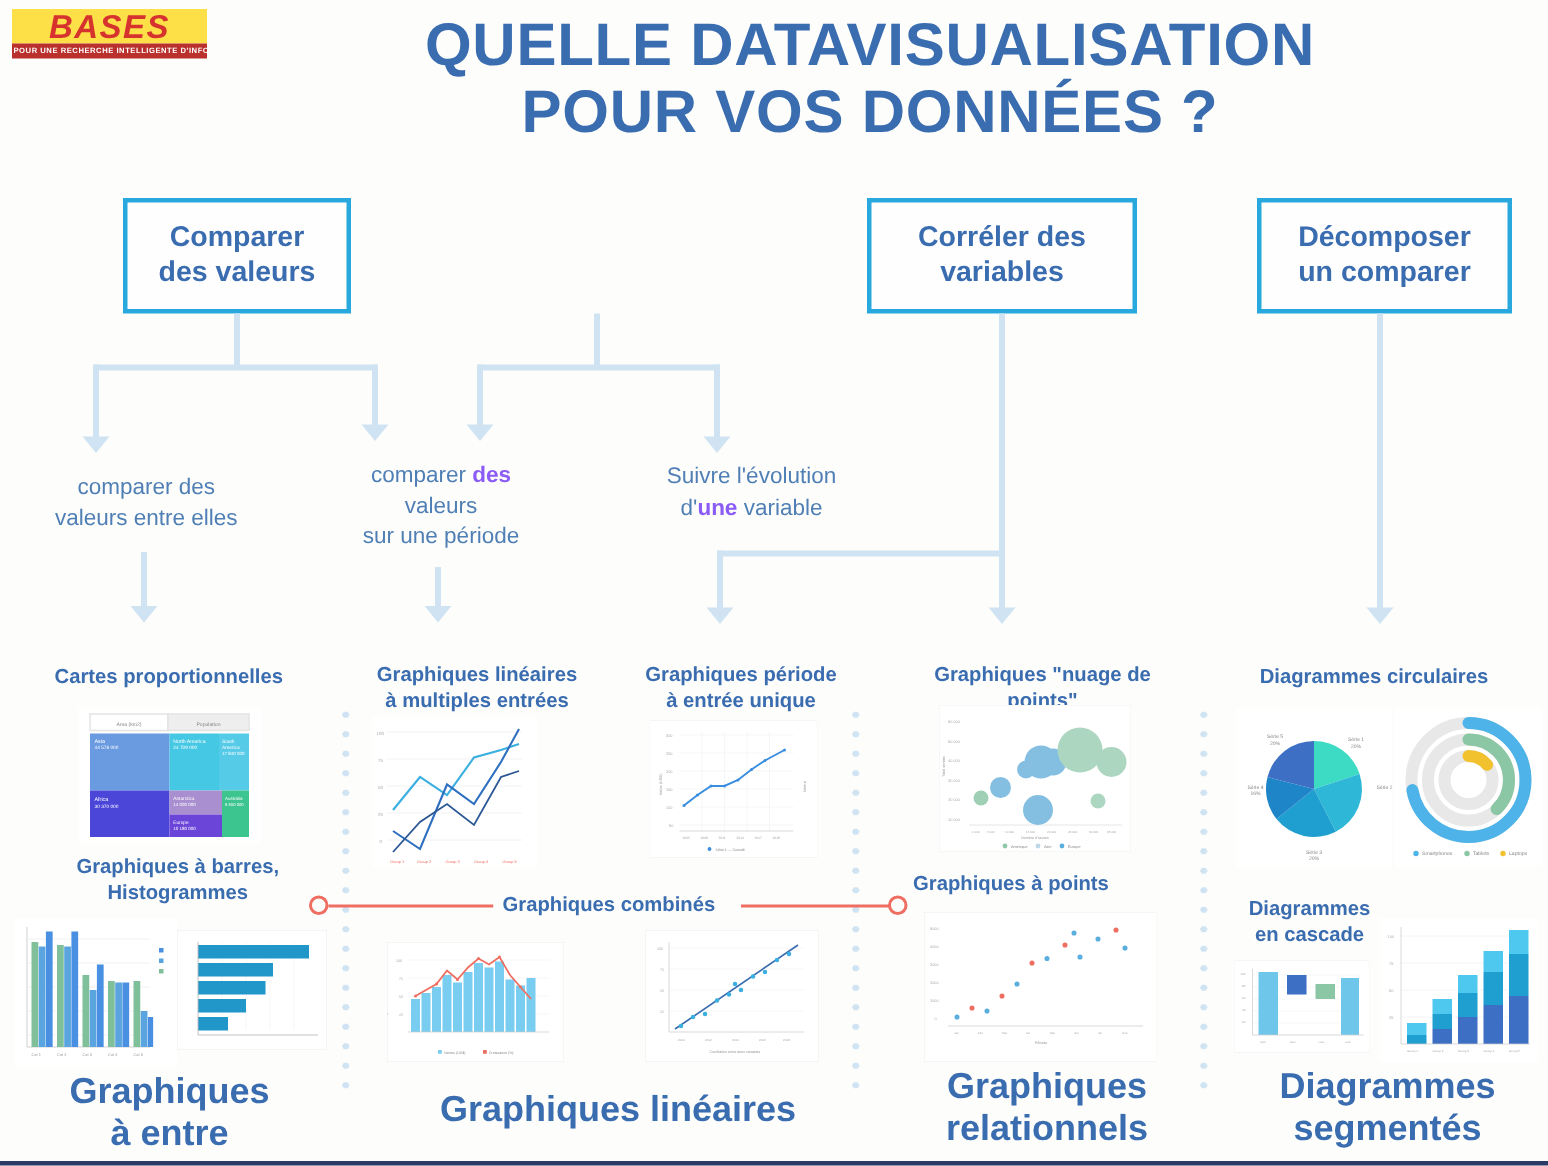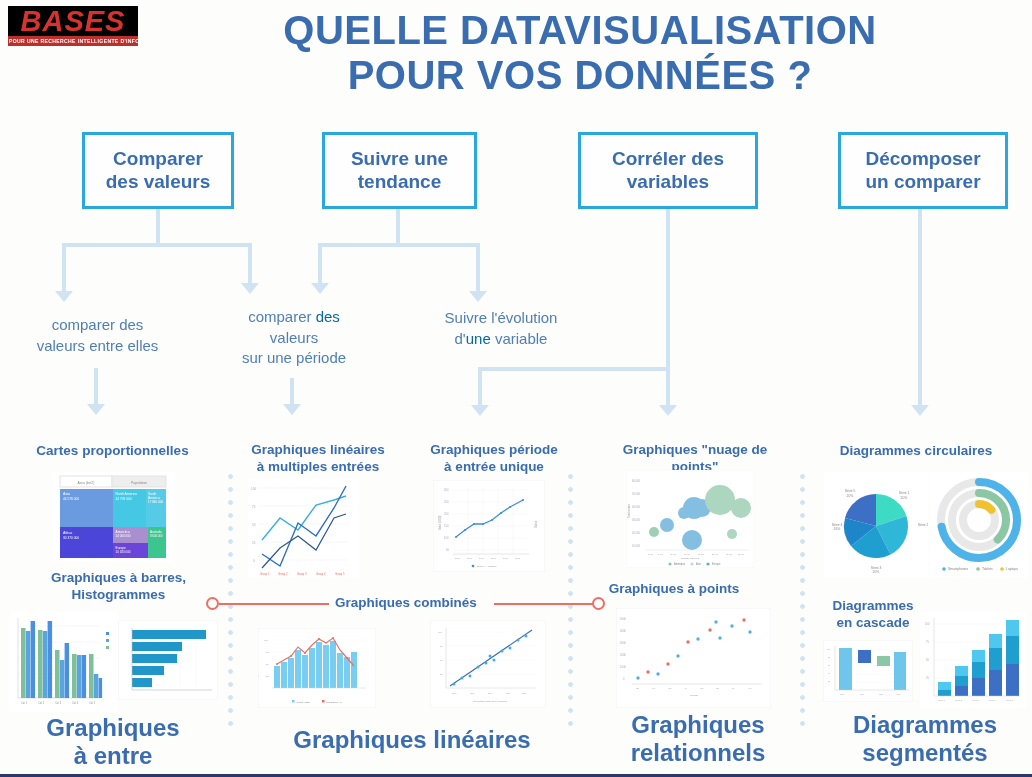--- a/index.html
+++ b/index.html
@@ -8,22 +8,22 @@
     background: #fdfdfb;
     font-family: "Liberation Sans", sans-serif;
     overflow: hidden;
     position: relative;
   }
   #canvas { position: relative; width: 1032px; height: 777px; }
 
   
   .logo { position: absolute; left: 8px; top: 6px; width: 130px; }
   .logo-word {
-    background: #000000; color: #d6322e; font-weight: bold;
-    font-size: 29px; letter-spacing: 1px; text-align: center;
+    background: #fde047; color: #d6322e; font-weight: bold;
+    font-size: 22px; letter-spacing: 1px; text-align: center;
     font-family: "Liberation Sans", sans-serif; line-height: 1.05;
     font-style: italic;
   }
   .logo-tag {
     background: #b9302c; color: #ffffff; font-size: 5.1px;
     letter-spacing: .35px; text-align: center; padding: 2px 1px;
     font-weight: bold; white-space: nowrap; overflow: hidden;
   }
 
   
@@ -50,21 +50,21 @@
     position: absolute; width: 0; height: 0;
     border-left: 9px solid transparent; border-right: 9px solid transparent;
     border-top: 11px solid #cfe3f2;
   }
 
   
   .subtext {
     position: absolute; text-align: center; color: #4f7fb5;
     font-size: 15px; line-height: 1.38; font-weight: 300;
   }
-  .subtext b { color: #0369a1; font-weight: normal; }
+  .subtext b { color: #8b5cf6; font-weight: bold; }
 
   
   .chart-label {
     position: absolute; text-align: center; color: #3a6cb0;
     font-weight: bold; font-size: 13.5px; line-height: 1.25;
   }
   .big-label {
     position: absolute; text-align: center; color: #3a6cb0;
     font-weight: bold; font-size: 24px; line-height: 1.15;
   }
@@ -105,26 +105,20 @@
 
   <div class="title">
     <span>QUELLE DATAVISUALISATION</span>
     <span class="l2">POUR VOS DONNÉES ?</span>
   </div>
 
   <div class="cat-box" style="left:82px; top:132px; width:152px; height:77px;">
     <div>
       <span>Comparer</span><br>
       <span>des valeurs</span>
-    </div>
-  </div>
-  <div class="cat-box" style="left:322px; top:132px; width:155px; height:77px;">
-    <div>
-      <span>Suivre une</span><br>
-      <span>tendance</span>
     </div>
   </div>
   <div class="cat-box" style="left:578px; top:132px; width:180px; height:77px;">
     <div>
       <span>Corréler des</span><br>
       <span>variables</span>
     </div>
   </div>
   <div class="cat-box" style="left:838px; top:132px; width:170px; height:77px;">
     <div>

